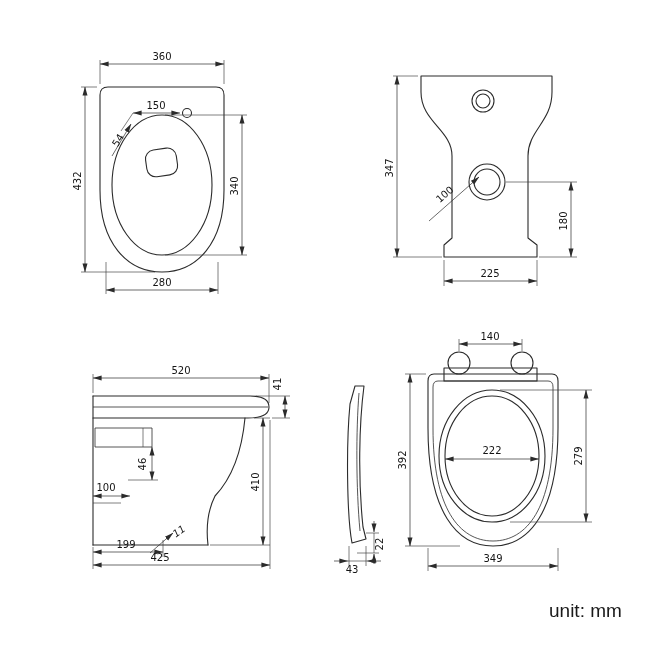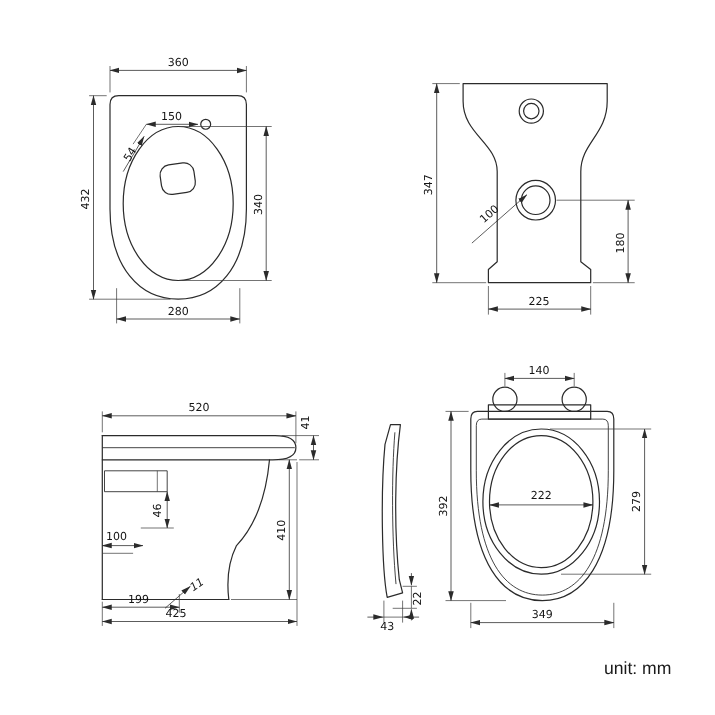--- a/index.html
+++ b/index.html
@@ -5,21 +5,21 @@
   html,body{margin:0;padding:0}
   body{width:650px;height:650px;background:#ffffff;font-family:"DejaVu Sans",sans-serif}
   .stage{position:relative;width:632px;height:650px;background:#ffffff;overflow:hidden}
   .stage > svg{position:absolute;left:0;top:0}
   .ol{fill:none;stroke:#2b2b2b;stroke-width:1.1;stroke-linejoin:round;stroke-linecap:round}
   .ol2{fill:none;stroke:#2b2b2b;stroke-width:0.8;stroke-linejoin:round}
   .thin{fill:none;stroke:#3c3c3c;stroke-width:0.65}
   .dln{fill:none;stroke:#2b2b2b;stroke-width:0.7}
   text.dimtext{font-family:"DejaVu Sans",sans-serif;font-size:10px;fill:#141414;text-anchor:middle}
   text.it{font-style:italic}
-  .unit{position:absolute;left:549px;top:600px;font-family:"Liberation Sans",sans-serif;font-size:16px;color:#1a1a1a}
+  .unit{position:absolute;left:549px;top:600px;font-family:"Liberation Sans",sans-serif;font-size:19px;color:#1a1a1a}
 </style>
 </head>
 <body>
 
 <div class="stage">
   <svg width="650" height="650" viewBox="0 0 650 650">
     <defs>
       <marker id="ah" viewBox="0 0 9 9" refX="8.6" refY="4.5" markerWidth="9" markerHeight="9" orient="auto-start-reverse" markerUnits="userSpaceOnUse">
         <path d="M0,2 L9,4.5 L0,7 Z" fill="#2b2b2b"></path>
       </marker>

